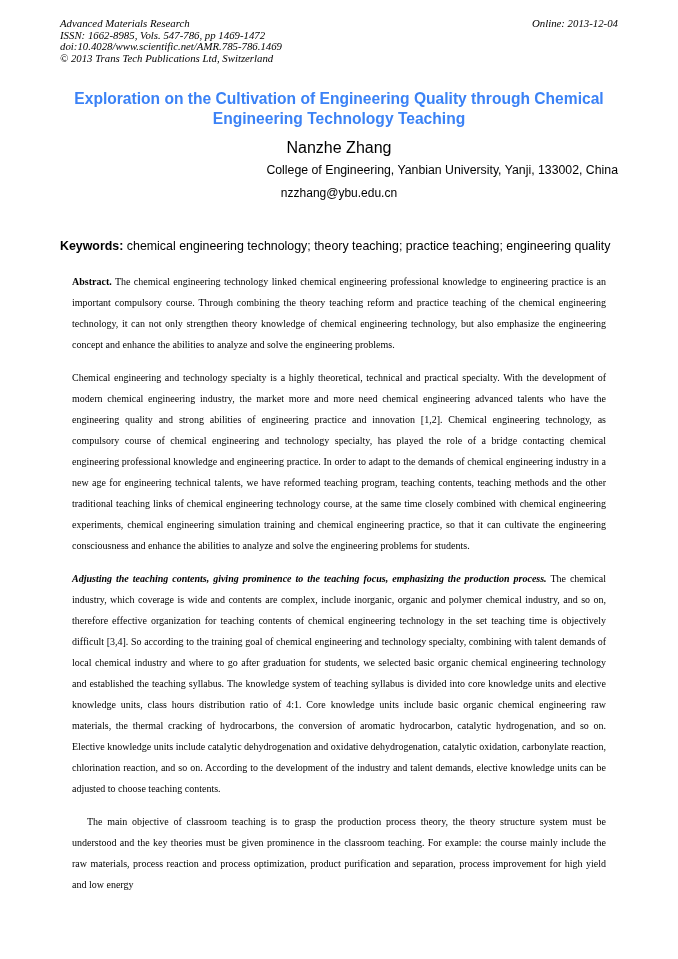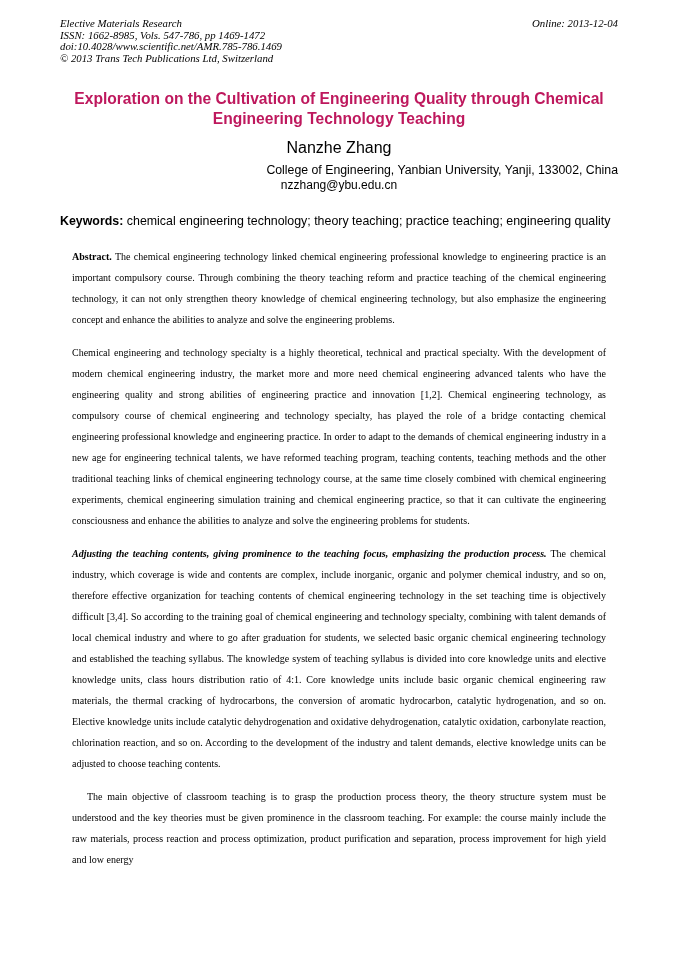--- a/index.html
+++ b/index.html
@@ -33,47 +33,47 @@
   .journal-header .right-block { white-space: nowrap; }
 
   
   .paper-title {
     margin: 25px 0 0 0;
     font-family: "Liberation Sans", "DejaVu Sans", sans-serif;
     font-weight: bold;
     font-size: 15.6px;
     line-height: 20px;
     text-align: center;
-    color: #be185d;
+    color: #3b82f6;
   }
   .author-name {
     margin-top: 10px;
     font-family: "Liberation Sans", "DejaVu Sans", sans-serif;
     font-size: 16px;
     line-height: 17px;
     text-align: center;
   }
   .affiliation {
     margin-top: 7px;
     font-family: "Liberation Sans", "DejaVu Sans", sans-serif;
     font-size: 12.3px;
     line-height: 15px;
     text-align: right;
   }
   .email {
-    margin-top: 0;
+    margin-top: 8px;
     font-family: "Liberation Sans", "DejaVu Sans", sans-serif;
     font-size: 12px;
     line-height: 14px;
     text-align: center;
   }
 
   
   .keywords {
-    margin: 21px 0 0 0;
+    margin: 38px 0 0 0;
     font-family: "Liberation Sans", "DejaVu Sans", sans-serif;
     font-size: 12.4px;
     line-height: 16px;
     text-align: justify;
   }
   .keywords .label { font-weight: bold; }
 
   
   .serif-para {
     margin: 12px;
@@ -105,21 +105,21 @@
   .runin-para .label { font-weight: bold; font-style: italic; }
   .indent-first { text-indent: 15px; }
 </style>
 </head>
 <body>
 
 <div class="page">
 
   <div class="journal-header">
     <div class="left-block">
-      <div>Elective Materials Research</div>
+      <div>Advanced Materials Research</div>
       <div>ISSN: 1662-8985, Vols. 547-786, pp 1469-1472</div>
       <div>doi:10.4028/www.scientific.net/AMR.785-786.1469</div>
       <div>© 2013 Trans Tech Publications Ltd, Switzerland</div>
     </div>
     <div class="right-block">Online: 2013-12-04</div>
   </div>
 
   <h1 class="paper-title">Exploration on the Cultivation of Engineering Quality through Chemical Engineering Technology Teaching</h1>
 
   <div class="author-name">Nanzhe Zhang</div>

